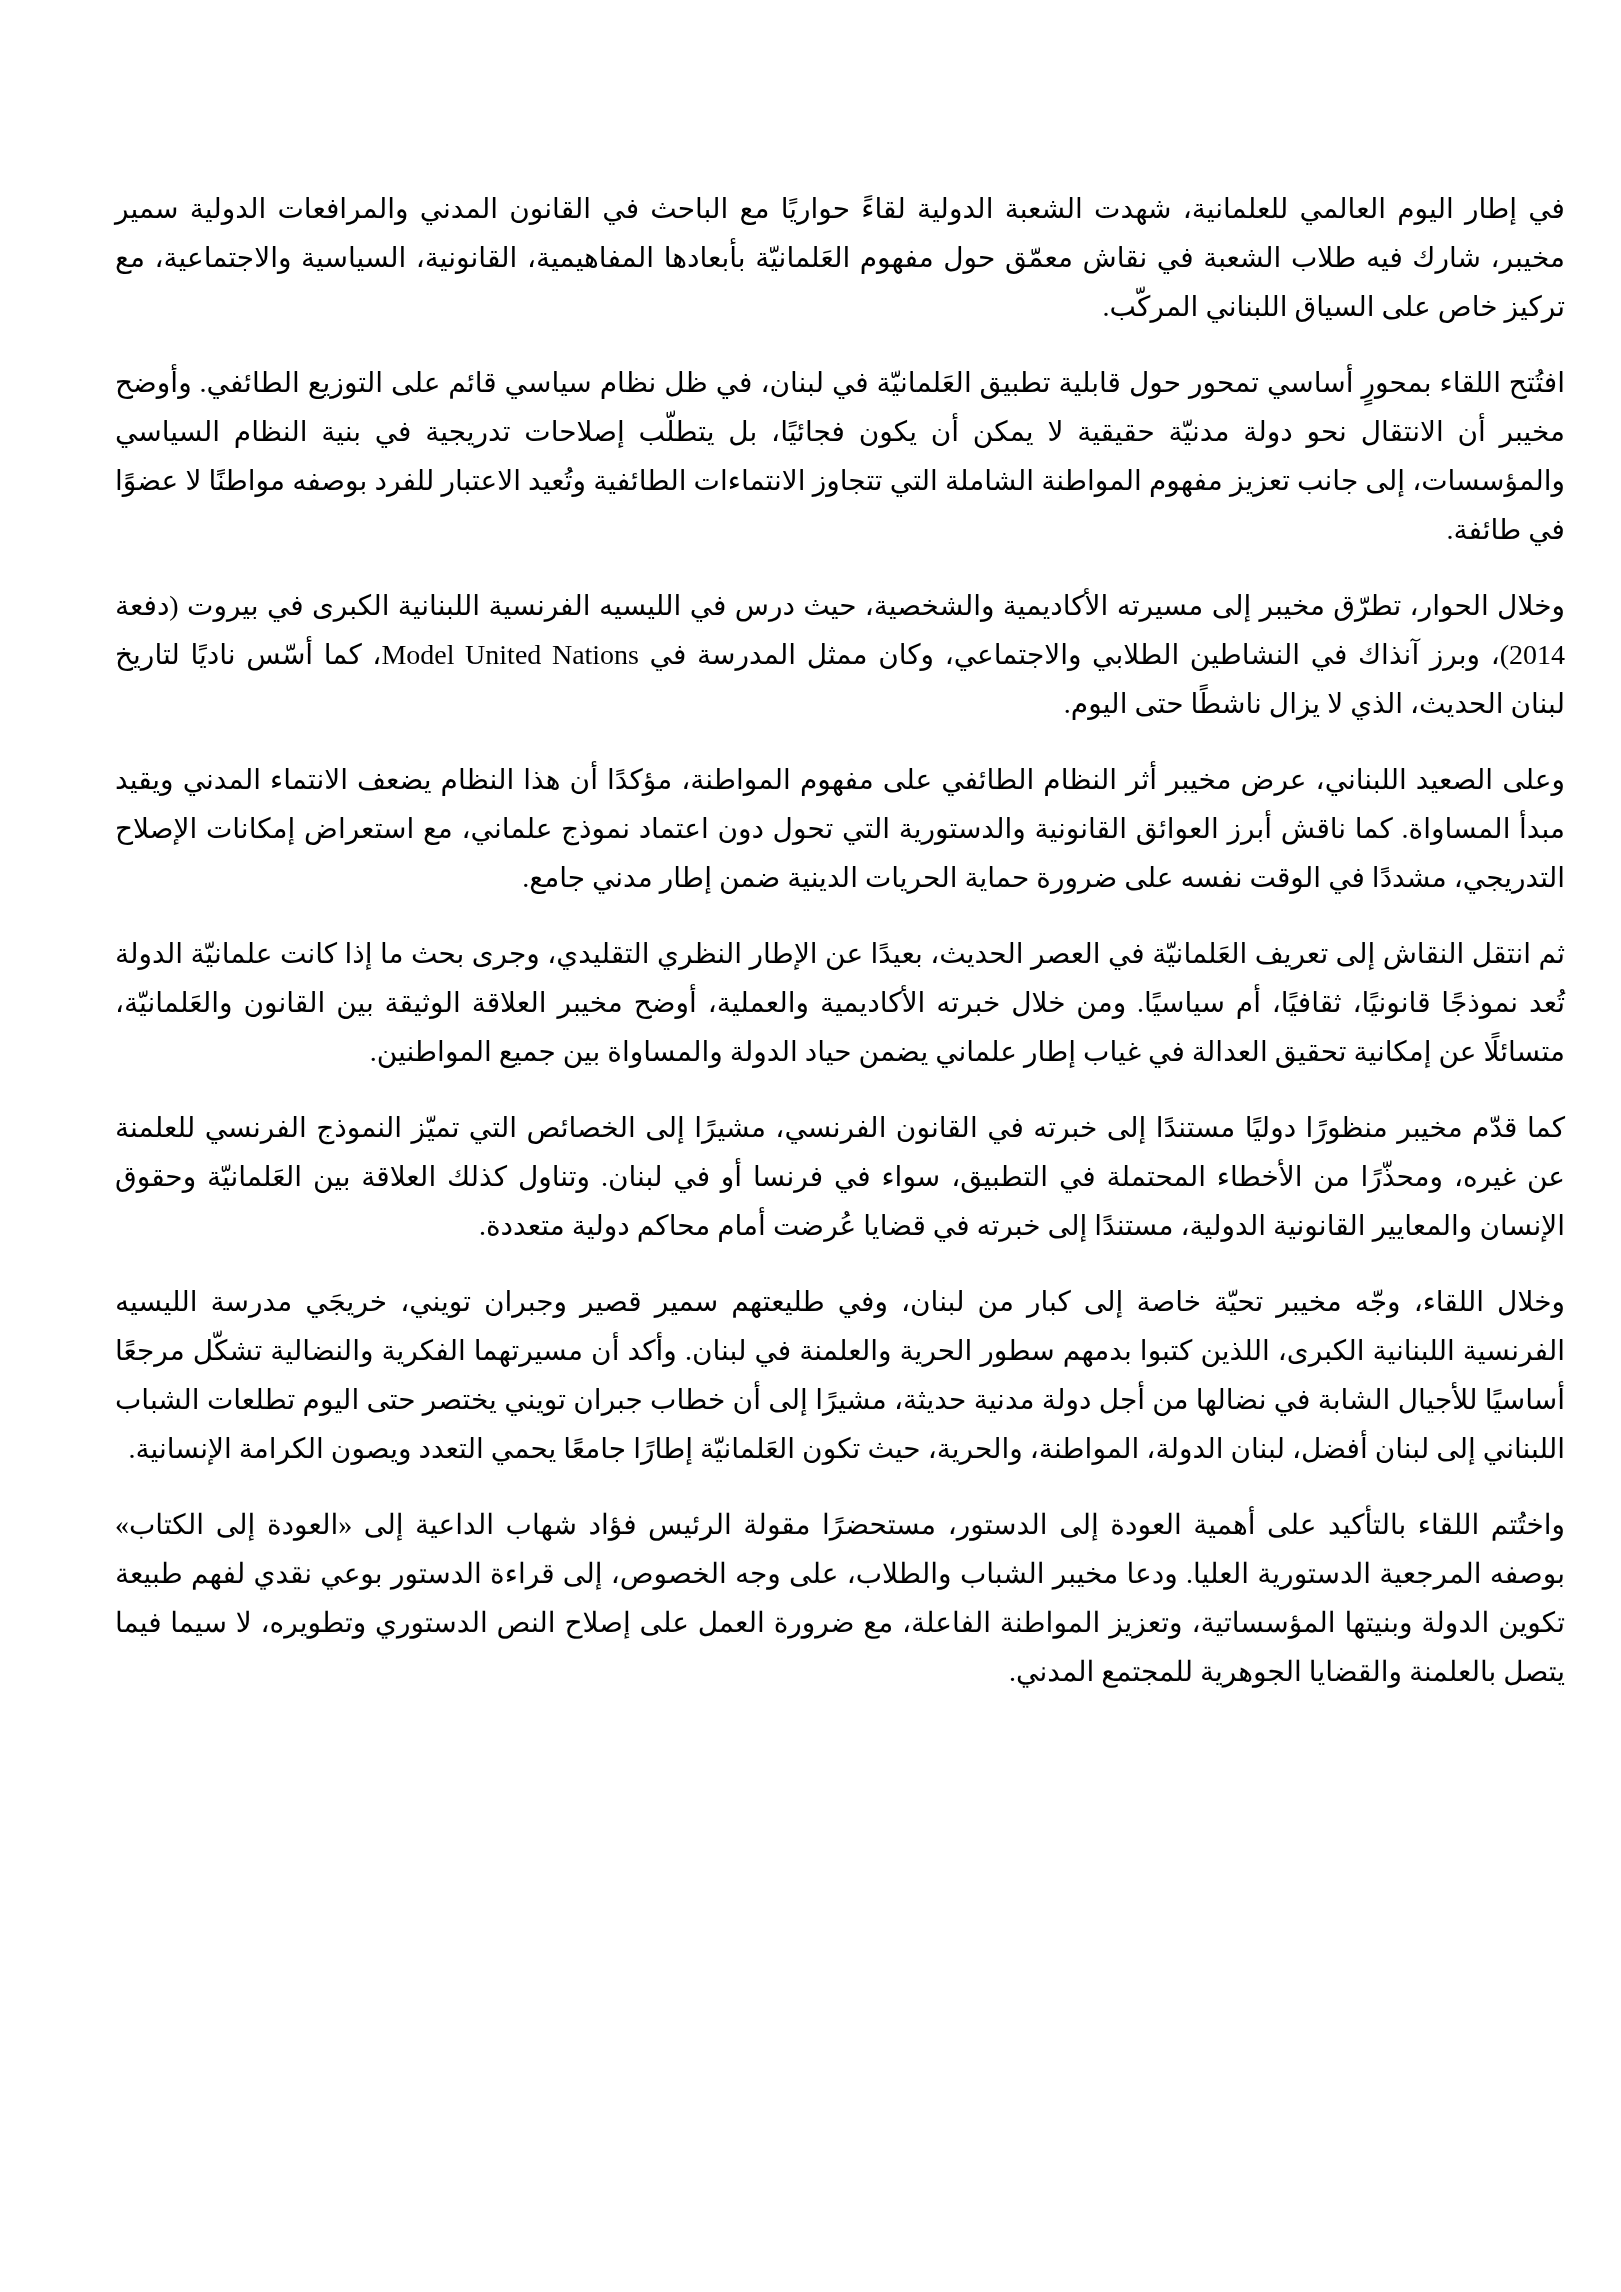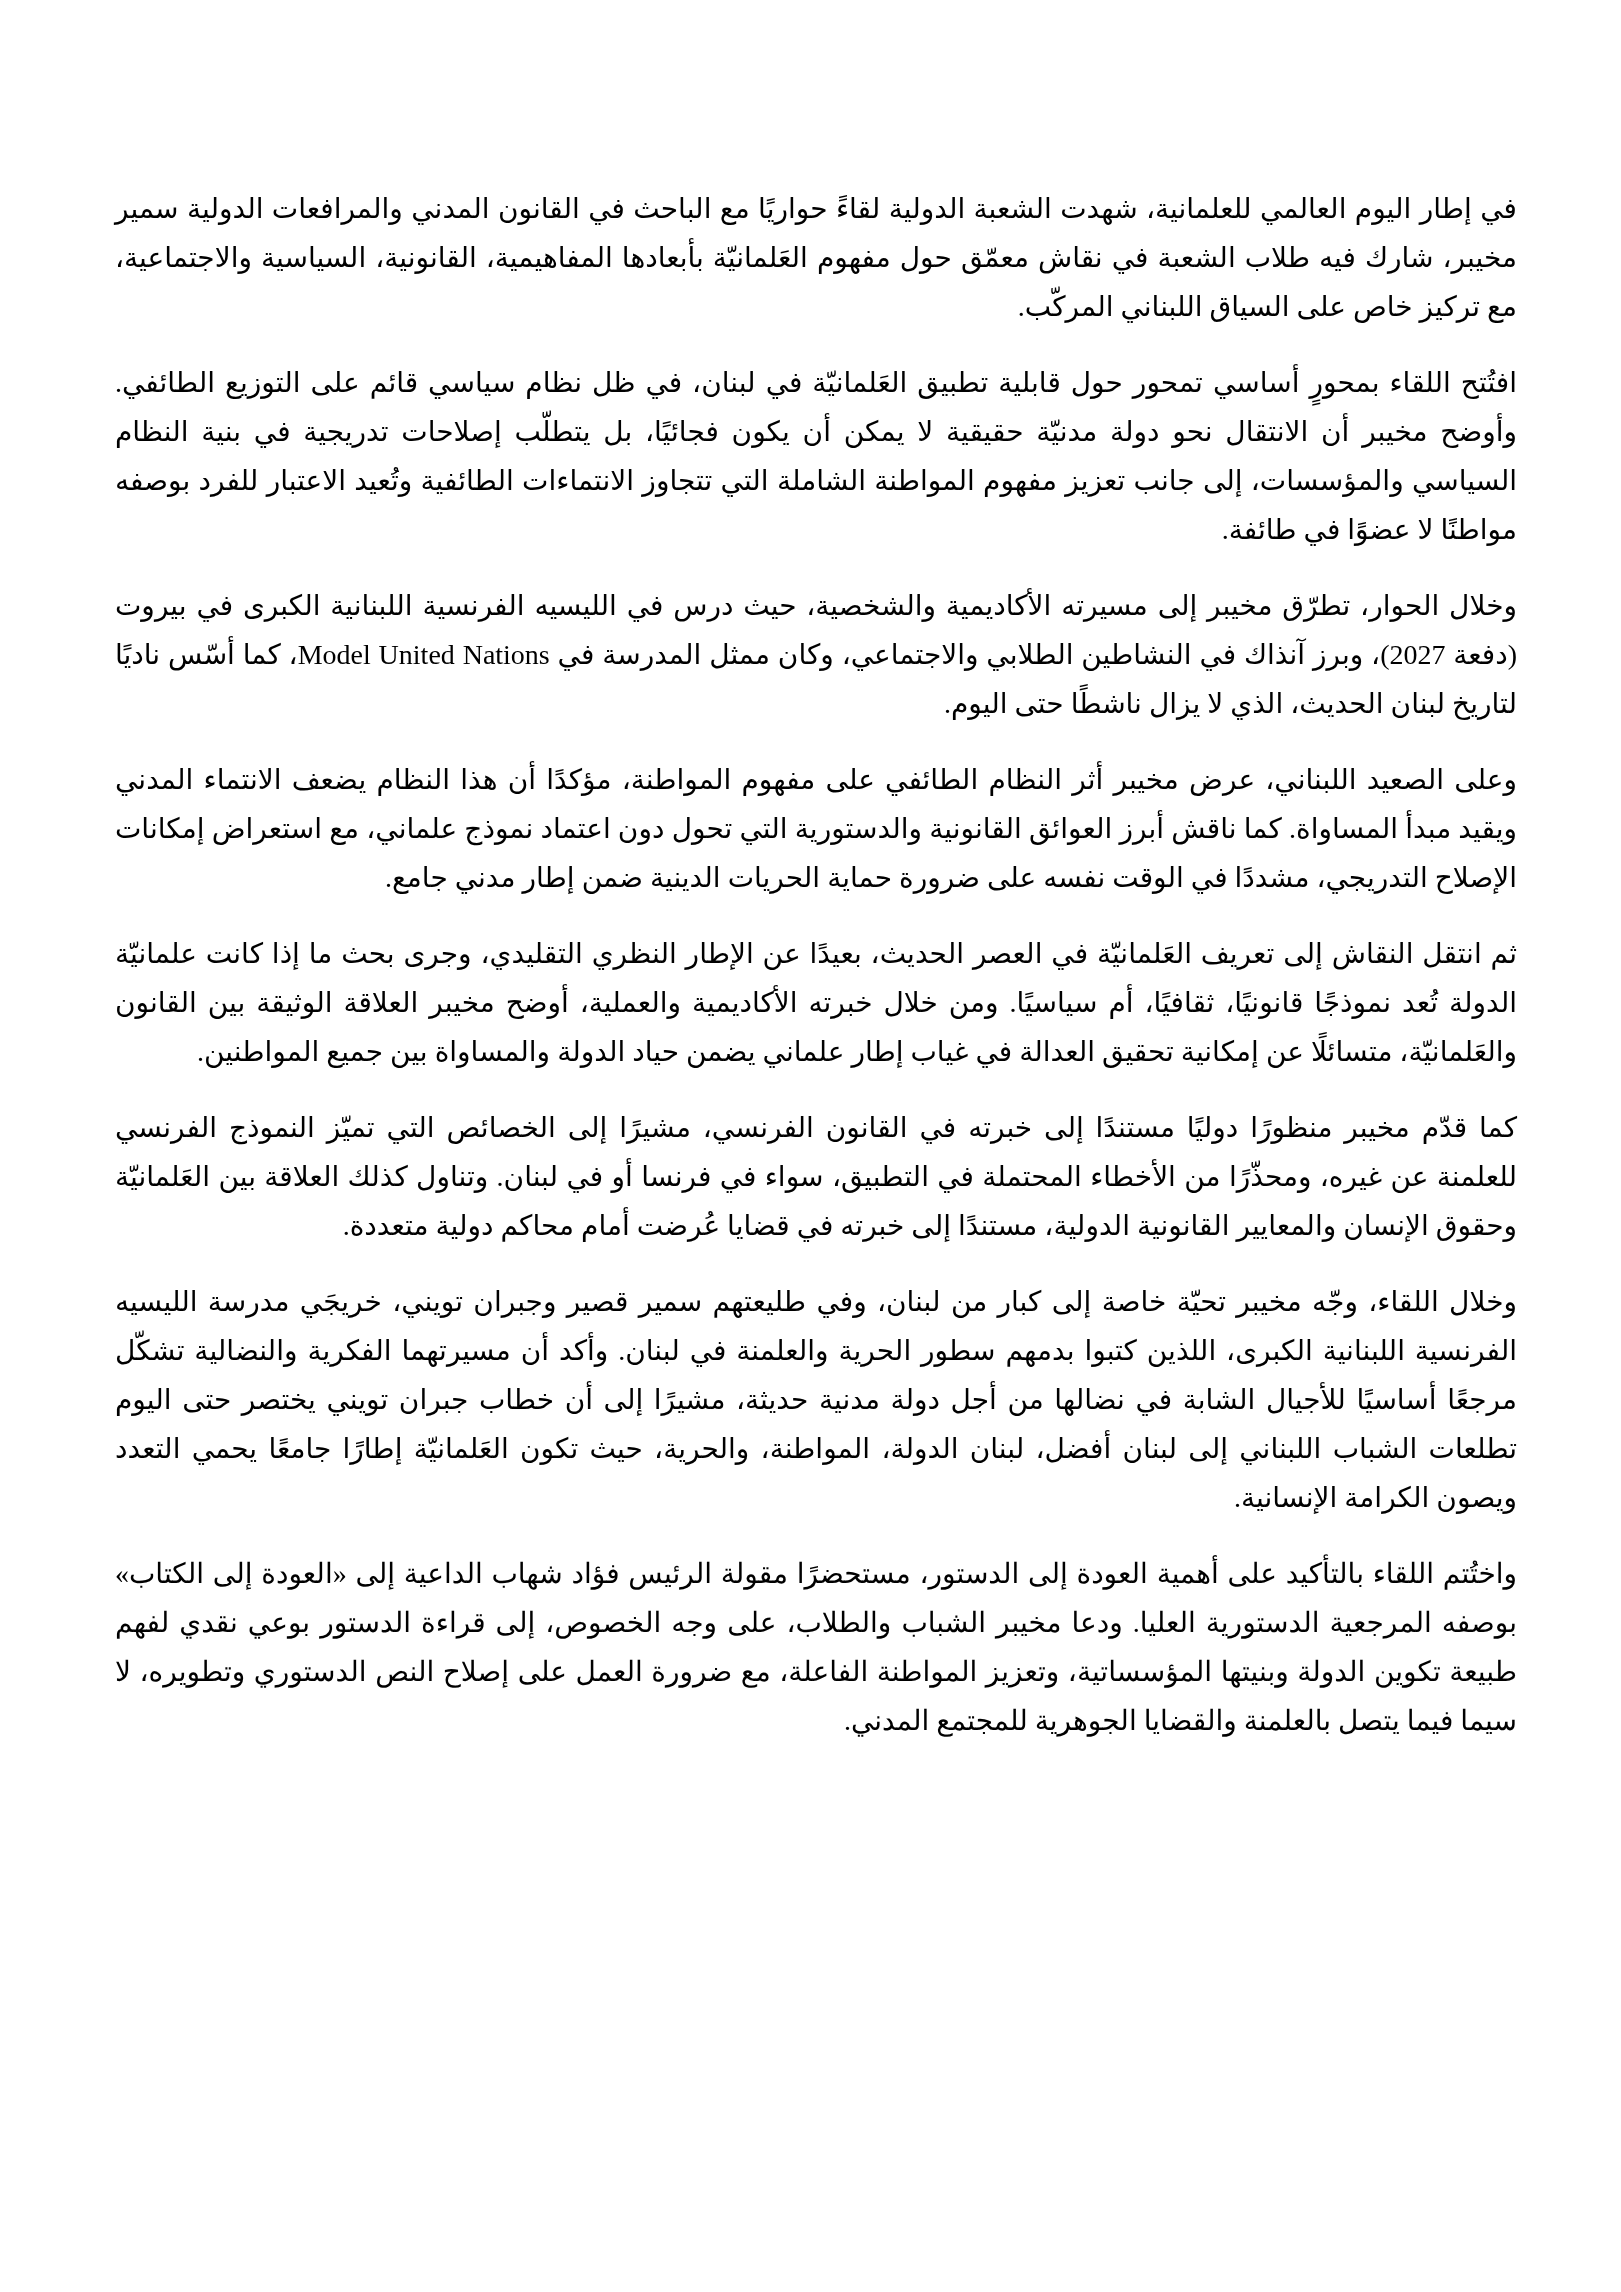--- a/index.html
+++ b/index.html
@@ -10,21 +10,21 @@
     width: 1621px;
     min-height: 2293px;
     background: #ffffff;
     font-family: "Liberation Serif", "DejaVu Sans", serif;
   }
   .page {
     width: 1621px;
     min-height: 2293px;
     background: #ffffff;
     box-sizing: border-box;
-    padding: 184px 104px 107px 115px;
+    padding: 184px 56px 107px 115px;
   }
   .doc {
     direction: rtl;
     unicode-bidi: embed;
     color: #000000;
     font-size: 28px;
     line-height: 49px;
     text-align: justify;
     text-justify: inter-word;
   }
@@ -37,21 +37,21 @@
     font-family: Liberation Serif, serif;
   }
 </style>
 </head>
 <body>
 
 <main class="page">
   <article class="doc" lang="ar" dir="rtl">
     <p class="para">في إطار اليوم العالمي للعلمانية، شهدت الشعبة الدولية لقاءً حواريًا مع الباحث في القانون المدني والمرافعات الدولية سمير مخيبر، شارك فيه طلاب الشعبة في نقاش معمّق حول مفهوم العَلمانيّة بأبعادها المفاهيمية، القانونية، السياسية والاجتماعية، مع تركيز خاص على السياق اللبناني المركّب.</p>
     <p class="para">افتُتح اللقاء بمحورٍ أساسي تمحور حول قابلية تطبيق العَلمانيّة في لبنان، في ظل نظام سياسي قائم على التوزيع الطائفي. وأوضح مخيبر أن الانتقال نحو دولة مدنيّة حقيقية لا يمكن أن يكون فجائيًا، بل يتطلّب إصلاحات تدريجية في بنية النظام السياسي والمؤسسات، إلى جانب تعزيز مفهوم المواطنة الشاملة التي تتجاوز الانتماءات الطائفية وتُعيد الاعتبار للفرد بوصفه مواطنًا لا عضوًا في طائفة.</p>
-    <p class="para">وخلال الحوار، تطرّق مخيبر إلى مسيرته الأكاديمية والشخصية، حيث درس في الليسيه الفرنسية اللبنانية الكبرى في بيروت (دفعة 2027)، وبرز آنذاك في النشاطين الطلابي والاجتماعي، وكان ممثل المدرسة في Model United Nations، كما أسّس ناديًا لتاريخ لبنان الحديث، الذي لا يزال ناشطًا حتى اليوم.</p>
+    <p class="para">وخلال الحوار، تطرّق مخيبر إلى مسيرته الأكاديمية والشخصية، حيث درس في الليسيه الفرنسية اللبنانية الكبرى في بيروت (دفعة 2014)، وبرز آنذاك في النشاطين الطلابي والاجتماعي، وكان ممثل المدرسة في Model United Nations، كما أسّس ناديًا لتاريخ لبنان الحديث، الذي لا يزال ناشطًا حتى اليوم.</p>
     <p class="para">وعلى الصعيد اللبناني، عرض مخيبر أثر النظام الطائفي على مفهوم المواطنة، مؤكدًا أن هذا النظام يضعف الانتماء المدني ويقيد مبدأ المساواة. كما ناقش أبرز العوائق القانونية والدستورية التي تحول دون اعتماد نموذج علماني، مع استعراض إمكانات الإصلاح التدريجي، مشددًا في الوقت نفسه على ضرورة حماية الحريات الدينية ضمن إطار مدني جامع.</p>
     <p class="para">ثم انتقل النقاش إلى تعريف العَلمانيّة في العصر الحديث، بعيدًا عن الإطار النظري التقليدي، وجرى بحث ما إذا كانت علمانيّة الدولة تُعد نموذجًا قانونيًا، ثقافيًا، أم سياسيًا. ومن خلال خبرته الأكاديمية والعملية، أوضح مخيبر العلاقة الوثيقة بين القانون والعَلمانيّة، متسائلًا عن إمكانية تحقيق العدالة في غياب إطار علماني يضمن حياد الدولة والمساواة بين جميع المواطنين.</p>
     <p class="para">كما قدّم مخيبر منظورًا دوليًا مستندًا إلى خبرته في القانون الفرنسي، مشيرًا إلى الخصائص التي تميّز النموذج الفرنسي للعلمنة عن غيره، ومحذّرًا من الأخطاء المحتملة في التطبيق، سواء في فرنسا أو في لبنان. وتناول كذلك العلاقة بين العَلمانيّة وحقوق الإنسان والمعايير القانونية الدولية، مستندًا إلى خبرته في قضايا عُرضت أمام محاكم دولية متعددة.</p>
     <p class="para">وخلال اللقاء، وجّه مخيبر تحيّة خاصة إلى كبار من لبنان، وفي طليعتهم سمير قصير وجبران تويني، خريجَي مدرسة الليسيه الفرنسية اللبنانية الكبرى، اللذين كتبوا بدمهم سطور الحرية والعلمنة في لبنان. وأكد أن مسيرتهما الفكرية والنضالية تشكّل مرجعًا أساسيًا للأجيال الشابة في نضالها من أجل دولة مدنية حديثة، مشيرًا إلى أن خطاب جبران تويني يختصر حتى اليوم تطلعات الشباب اللبناني إلى لبنان أفضل، لبنان الدولة، المواطنة، والحرية، حيث تكون العَلمانيّة إطارًا جامعًا يحمي التعدد ويصون الكرامة الإنسانية.</p>
     <p class="para">واختُتم اللقاء بالتأكيد على أهمية العودة إلى الدستور، مستحضرًا مقولة الرئيس فؤاد شهاب الداعية إلى «العودة إلى الكتاب» بوصفه المرجعية الدستورية العليا. ودعا مخيبر الشباب والطلاب، على وجه الخصوص، إلى قراءة الدستور بوعي نقدي لفهم طبيعة تكوين الدولة وبنيتها المؤسساتية، وتعزيز المواطنة الفاعلة، مع ضرورة العمل على إصلاح النص الدستوري وتطويره، لا سيما فيما يتصل بالعلمنة والقضايا الجوهرية للمجتمع المدني.</p>
   </article>
 </main>
 
 
 </body></html>

